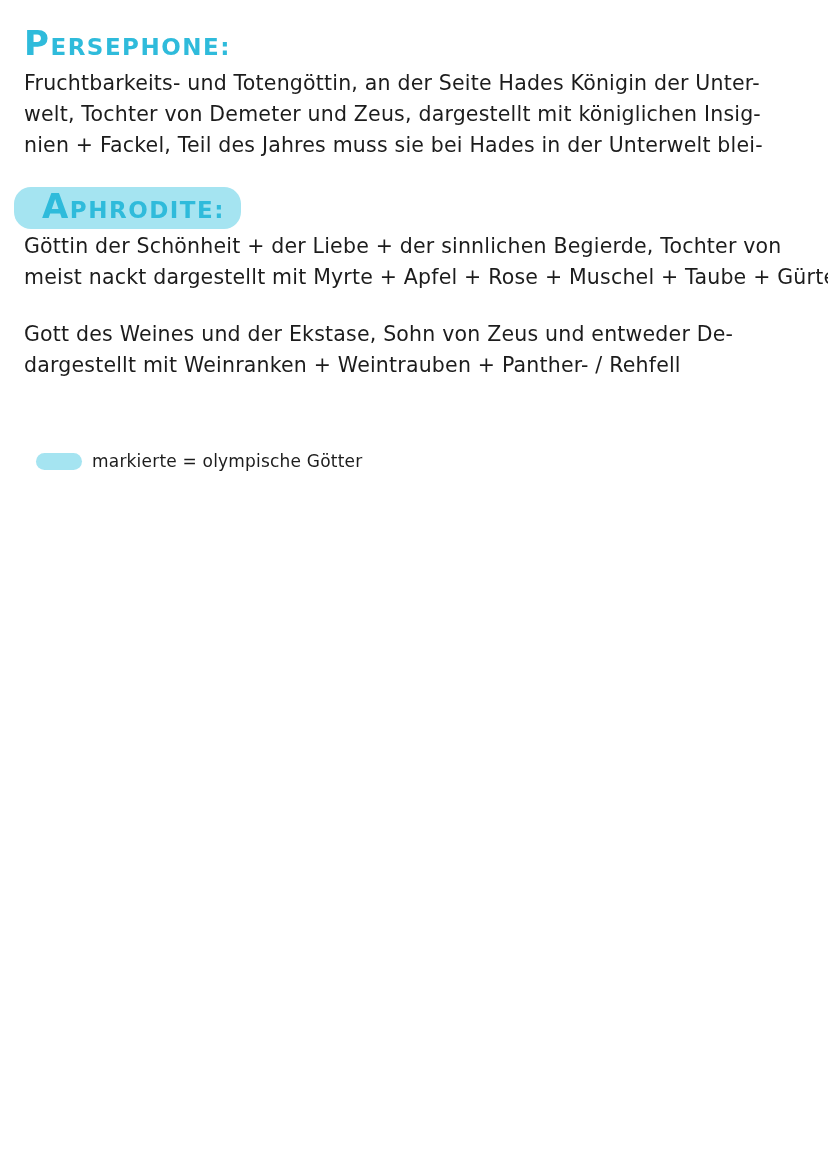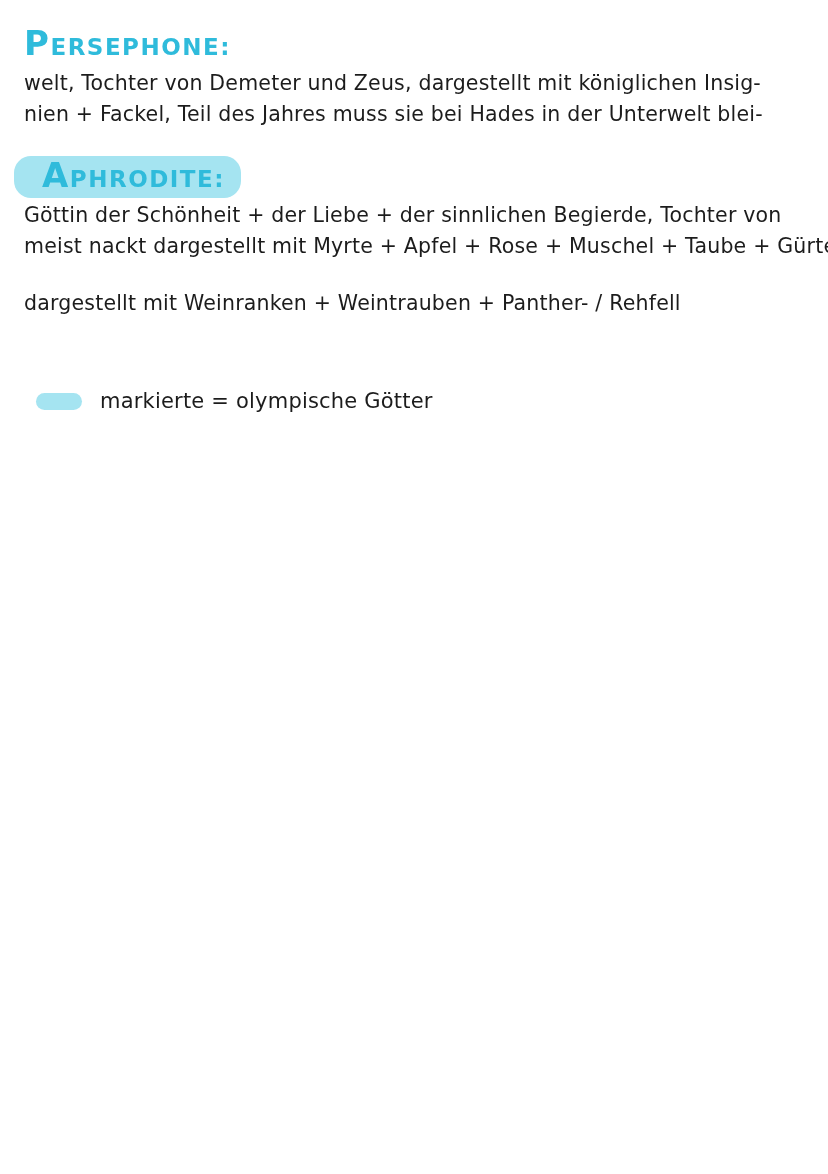--- a/index.html
+++ b/index.html
@@ -61,49 +61,51 @@
     margin: 70px 0 0 12px;
   }
   .swatch {
     width: 46px;
     height: 17px;
     border-radius: 9px;
     background: var(--highlight);
     flex: 0 0 auto;
   }
   .legend-text {
-    margin-left: 18px;
-    font-size: 21px;
+    margin-left: 10px;
+    font-size: 17px;
     letter-spacing: 0.2px;
   }
 </style>
 </head>
 <body>
 
 <div class="page">
   <div class="content">
 
     <div class="section">
       <div class="heading">PERSEPHONE:</div>
       <div class="para">
+        <div class="line">Fruchtbarkeits- und Totengöttin, an der Seite Hades Königin der Unter-</div>
         <div class="line">welt, Tochter von Demeter und Zeus, dargestellt mit königlichen Insig-</div>
         <div class="line">nien + Fackel, Teil des Jahres muss sie bei Hades in der Unterwelt blei-</div>
       </div>
     </div>
 
     <div class="section">
       <div class="heading pill">APHRODITE:</div>
       <div class="para">
         <div class="line">Göttin der Schönheit + der Liebe + der sinnlichen Begierde, Tochter von</div>
         <div class="line">meist nackt dargestellt mit Myrte + Apfel + Rose + Muschel + Taube + Gürtel</div>
       </div>
     </div>
 
     <div class="section">
       <div class="para">
+        <div class="line">Gott des Weines und der Ekstase, Sohn von Zeus und entweder De-</div>
         <div class="line">dargestellt mit Weinranken + Weintrauben + Panther- / Rehfell</div>
       </div>
     </div>
 
     <div class="legend">
       <span class="swatch"></span>
       <span class="legend-text">markierte = olympische Götter</span>
     </div>
 
   </div>

